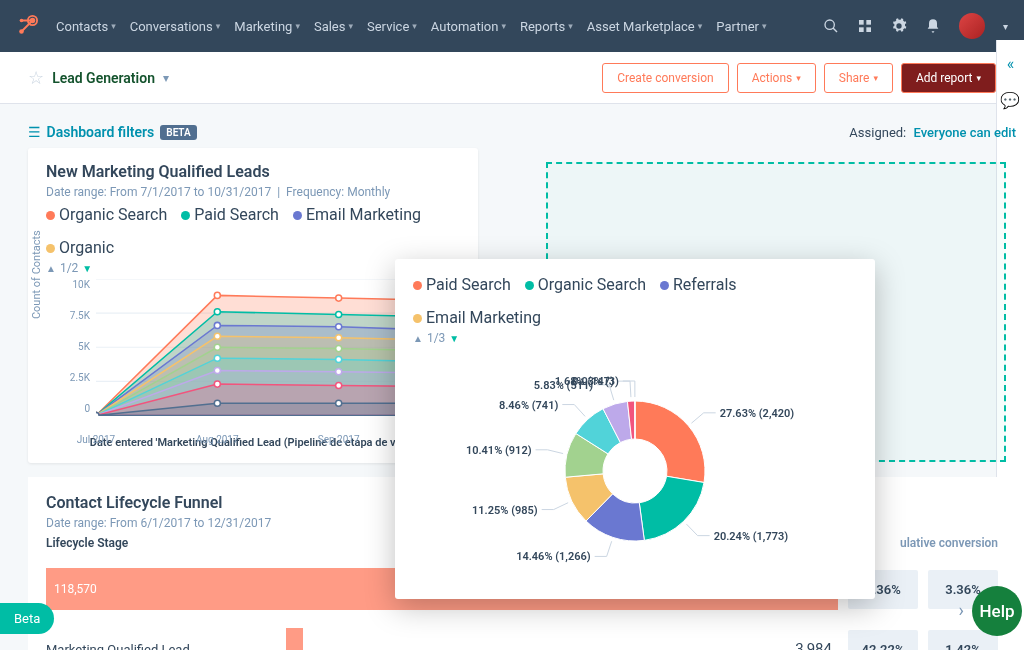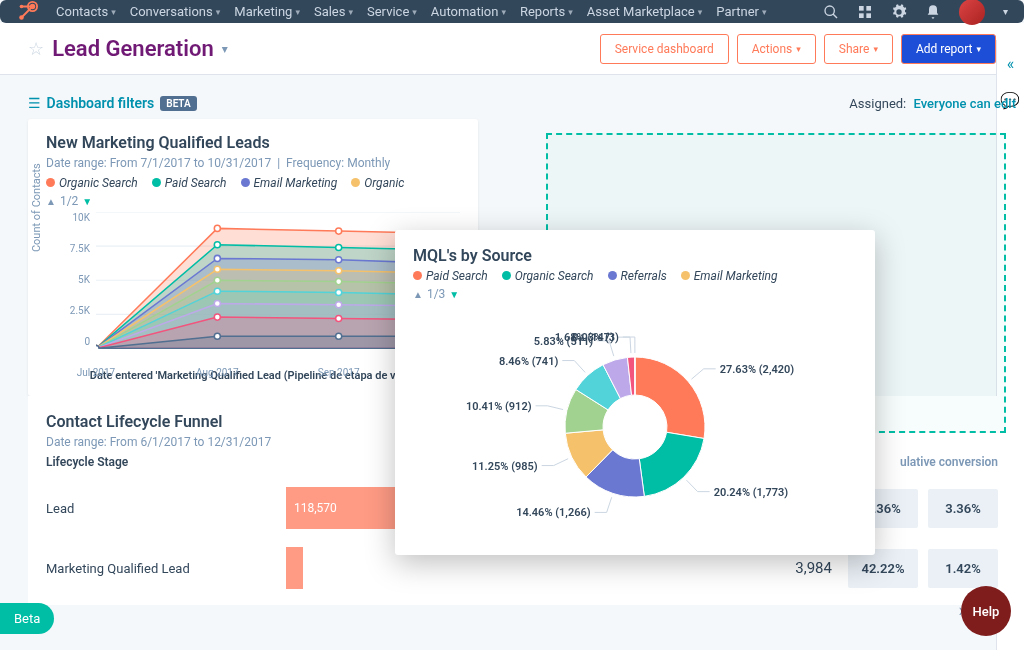--- a/index.html
+++ b/index.html
@@ -1,42 +1,42 @@
 <!DOCTYPE html>
 <html><head>
 <meta charset="utf-8">
 <style>
 * { margin: 0; padding: 0; box-sizing: border-box; font-family: -apple-system, BlinkMacSystemFont, "Segoe UI", Roboto, sans-serif; }
 body { background: #f5f8fa; color: #33475b; font-size: 13px; overflow: hidden; width: 1024px; height: 650px; position: relative; }
-.topnav { background: #33475b; color: #cbd6e2; height: 23px; display: flex; align-items: center; padding: 0 16px; border-radius: 6px; }
+.topnav { background: #33475b; color: #cbd6e2; height: 52px; display: flex; align-items: center; padding: 0 16px; }
 .logo { width: 22px; height: 22px; margin-right: 14px; }
 .nav-items { display: flex; gap: 6px; flex: 1; }
 .nav-item { display: flex; align-items: center; gap: 3px; cursor: pointer; font-size: 13px; padding: 0 4px; }
 .nav-item span.caret { font-size: 9px; opacity: .7; }
 .nav-right { display: flex; align-items: center; gap: 18px; }
 .nav-icon { width: 16px; height: 16px; cursor: pointer; }
 .avatar { width: 26px; height: 26px; border-radius: 50%; background: linear-gradient(135deg,#d44,#a22); display:flex;align-items:center;justify-content:center;color:#fff;font-size:11px; }
 .subhead { background: #fff; border-bottom: 1px solid #dfe3eb; height: 52px; display: flex; align-items: center; padding: 0 28px; }
 .title-wrap { display: flex; align-items: center; gap: 8px; flex: 1; }
 .star { color: #cbd6e2; font-size: 18px; }
-.title { color: #701a75; font-size: 22px; font-weight: 600; }
+.title { color: #14532d; font-size: 14px; font-weight: 600; }
 .title-caret { color: #7c98b6; font-size: 12px; }
 .btn { border: 1px solid #ff7a59; background: #fff; color: #ff7a59; padding: 7px 14px; border-radius: 3px; font-size: 12px; cursor: pointer; margin-left: 8px; display:inline-flex;align-items:center;gap:4px; }
-.btn.solid { background: #1d4ed8; color: #fff; }
+.btn.solid { background: #7f1d1d; color: #fff; }
 .btn span.caret { font-size: 9px; }
 .main { position: relative; padding: 0 8px 0 28px; height: 558px; overflow: hidden; }
 .filters-row { display:flex; align-items:center; padding: 20px 0 8px; }
 .filters-label { color:#0091ae; font-weight:600; font-size:14px; margin-right:6px; }
 .beta-badge { background:#516f90; color:#fff; font-size:10px; padding:2px 6px; border-radius:3px; font-weight:600; }
 .assigned { margin-left:auto; font-size:13px; color:#33475b; }
 .assigned a { color:#0091ae; font-weight:500; margin-left:4px;text-align:right; }
-.card { background:#fff; border-radius:3px; box-shadow:0 1px 3px rgba(0,0,0,.08); padding:14px 18px; }
+.card { background:#fff; border-radius:3px; box-shadow:0 1px 3px rgba(0,0,0,.08); padding:14px 18px; margin-bottom:14px; }
 .card-title { font-size:16px; font-weight:600; color:#33475b; margin-bottom:4px; }
 .card-sub { font-size:12px; color:#7c98b6; margin-bottom:6px; }
-.legend { display:flex; gap:14px; font-size:12px; color:#33475b; flex-wrap:wrap;font-style:italic; }
+.legend { display:flex; gap:14px; font-size:16px; color:#33475b; flex-wrap:wrap; }
 .dot { width:9px; height:9px; border-radius:50%; display:inline-block; margin-right:4px; }
 .pager { display:flex; align-items:center; gap:4px; font-size:12px; color:#7c98b6; margin-top:4px; }
 .pager .tri { font-size:10px; }
 .placeholder-zone { position:absolute; right:18px; top:58px; width:460px; height:300px; border:2px dashed #00bda5; background:rgba(0,189,165,.03); }
 .chart-area { position:relative; height:155px; margin-top:4px; }
 .ylabel { position:absolute; left:-10px; top:50%; transform:rotate(-90deg) translateX(50%); transform-origin:left; font-size:11px; color:#7c98b6; }
 .ticks { position:absolute; left:18px; top:0; bottom:20px; font-size:10px; color:#7c98b6; display:flex; flex-direction:column; justify-content:space-between; text-align:right; width:26px;}
 .plot { position:absolute; left:50px; right:0; top:0; bottom:20px; }
 .xticks { position:absolute; left:50px; right:0; bottom:0; display:flex; font-size:10px; color:#7c98b6; }
 .xticks span { position:absolute; transform:translateX(-50%);text-align:right; }
@@ -47,21 +47,21 @@
 .funnel-head { display:flex; font-size:12px; color:#7c98b6; }
 .funnel-head .right { margin-left:auto; display:flex; gap:40px; font-weight:600; text-align:center; }
 .funnel-row { display:flex; align-items:center; margin-top:18px; position:relative; height:42px; }
 .funnel-label { width:240px; font-size:13px; color:#33475b; }
 .funnel-bar-area { flex:1; position:relative; height:42px; }
 .funnel-bar { position:absolute; left:0; top:0; bottom:0; background:#ff9b85; color:#fff; display:flex; align-items:center; padding-left:8px; font-size:12px; }
 .funnel-val { position:absolute; right:6px; top:50%; transform:translateY(-50%); font-size:15px; color:#33475b; }
 .funnel-pct { width:70px; background:#eaf0f6; text-align:center; padding:12px 0; margin-left:10px; font-weight:600; color:#33475b; font-size:13px; border-radius:2px;}
 .right-rail { position:absolute; right:0; top:40px; bottom:0; width:28px; background:#fff; border-left:1px solid #dfe3eb; display:flex; flex-direction:column; align-items:center; padding-top:14px; gap:18px; }
 .rail-icon { color:#0091ae; font-size:16px; cursor:pointer; }
-.help-bubble { position:absolute; right:13px; bottom:14px; width:50px; height:50px; border-radius:50%; background:#7f1d1d; color:#fff; display:flex; align-items:center; justify-content:center; font-size:13px; font-weight:500; z-index:60; }
+.help-bubble { position:absolute; right:2px; bottom:14px; width:50px; height:50px; border-radius:50%; background:#15803d; color:#fff; display:flex; align-items:center; justify-content:center; font-size:17px; font-weight:500; z-index:60; }
 .beta-bubble { position:absolute; left:0; bottom:16px; background:#00bda5; color:#fff; padding:8px 14px; border-radius:0 20px 20px 0; font-size:13px; z-index:60;}
 .next-arrow { position:absolute; right:14px; bottom:24px; color:#7c98b6; font-size:18px; z-index:55; }
 .filters-icon { color:#0091ae; margin-right:6px; font-size:14px;}
 .donut-label { font-size:11px; fill:#33475b; font-weight:600; }
 </style>
 </head>
 <body>
 
 <div class="topnav">
   <svg class="logo" viewBox="0 0 24 24">
@@ -131,21 +131,21 @@
   </div>
 </div>
 
 <div class="subhead">
   <div class="title-wrap">
     <span class="star">☆</span>
     <span class="title">Lead Generation</span>
     <span class="title-caret">▾</span>
   </div>
   <button class="btn">
-      <span>Service dashboard</span>
+      <span>Create conversion</span>
     </button>
   <button class="btn">
       <span>Actions</span>
       <span class="caret">▾</span>
     </button>
   <button class="btn">
       <span>Share</span>
       <span class="caret">▾</span>
     </button>
   <button class="btn solid">
@@ -265,41 +265,39 @@
     <div class="card-sub">Date range: From 6/1/2017 to 12/31/2017</div>
     <div class="funnel-head">
       <span style="font-weight:600;color:#33475b">Lifecycle Stage</span>
       <div class="right">
           <span>conversion</span>
           <span>ulative conversion</span>
         </div>
     </div>
     <div id="funnel-rows">
         <div class="funnel-row">
-          <div class="funnel-label">Lead</div>
           <div class="funnel-bar-area">
             <div class="funnel-bar" style="width: 100%;">118,570</div>
           </div>
           <div class="funnel-pct">3.36%</div>
           <div class="funnel-pct">3.36%</div>
         </div>
         <div class="funnel-row">
           <div class="funnel-label">Marketing Qualified Lead</div>
           <div class="funnel-bar-area">
             <div class="funnel-val">3,984</div>
             <div class="funnel-bar" style="width: 3%;"></div>
           </div>
           <div class="funnel-pct">42.22%</div>
           <div class="funnel-pct">1.42%</div>
         </div>
       </div>
   </div>
 
   <div class="floater">
-    <div class="card-title">MQL's by Source</div>
     <div class="legend">
       <span><span class="dot" style="background:#ff7a59"></span><span>Paid Search</span></span>
       <span><span class="dot" style="background:#00bda5"></span><span>Organic Search</span></span>
       <span><span class="dot" style="background:#6a78d1"></span><span>Referrals</span></span>
       <span><span class="dot" style="background:#f5c26b"></span><span>Email Marketing</span></span>
     </div>
     <div class="pager">
         <span class="tri" style="color:#7c98b6">▲</span>
         <span>1/3</span>
         <span class="tri" style="color:#00bda5">▼</span>

